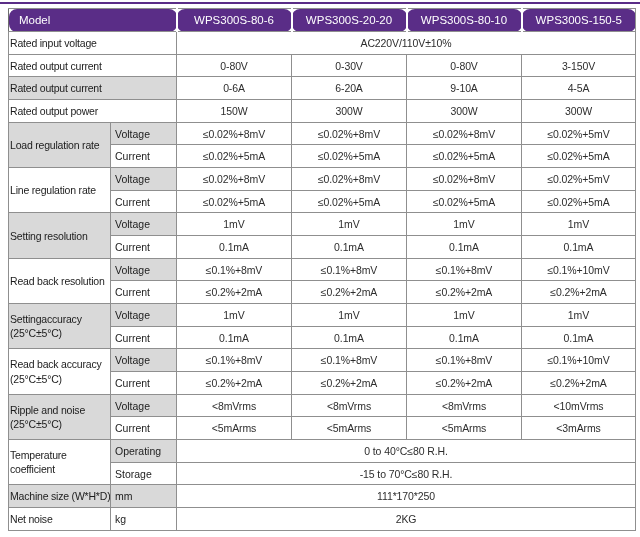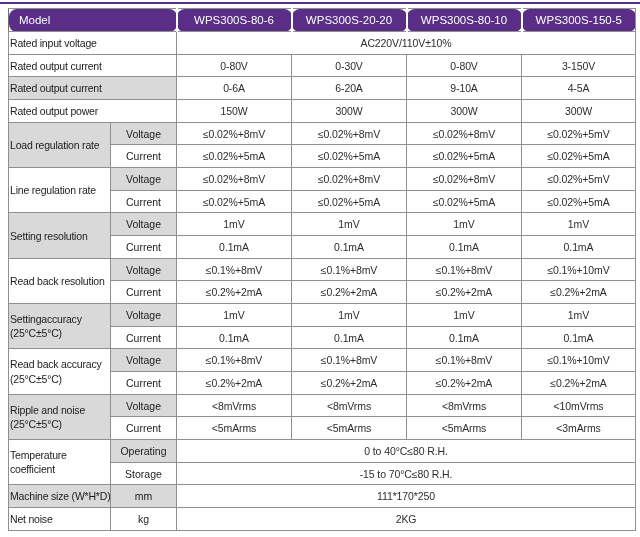--- a/index.html
+++ b/index.html
@@ -51,21 +51,20 @@
     text-align: left;
     padding-left: 1px;
     white-space: nowrap;
     background: #ffffff;
     letter-spacing: -0.2px;
   }
   td.lbl .line { display: block; line-height: 1.35; }
   td.sub {
     font-size: 10.5px;
     color: #1c1c1c;
-    text-align: center;
     background: #ffffff;
   }
   td.val {
     font-size: 10.5px;
     color: #2d2d2d;
     text-align: center;
     letter-spacing: -0.1px;
     background: #ffffff;
     white-space: nowrap;
   }

